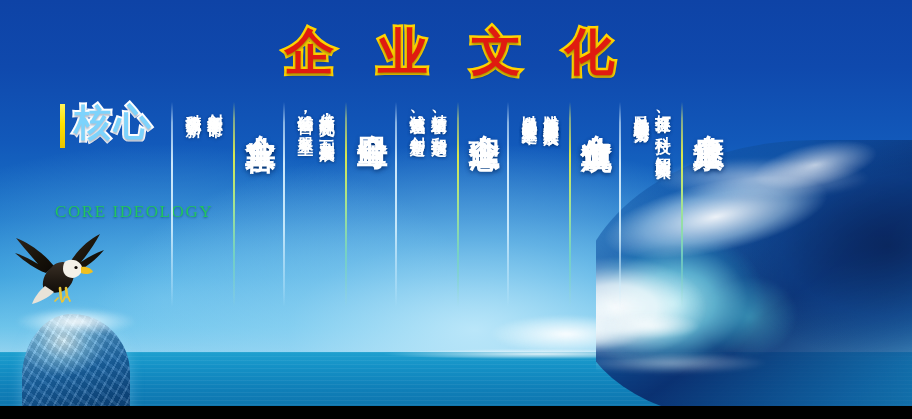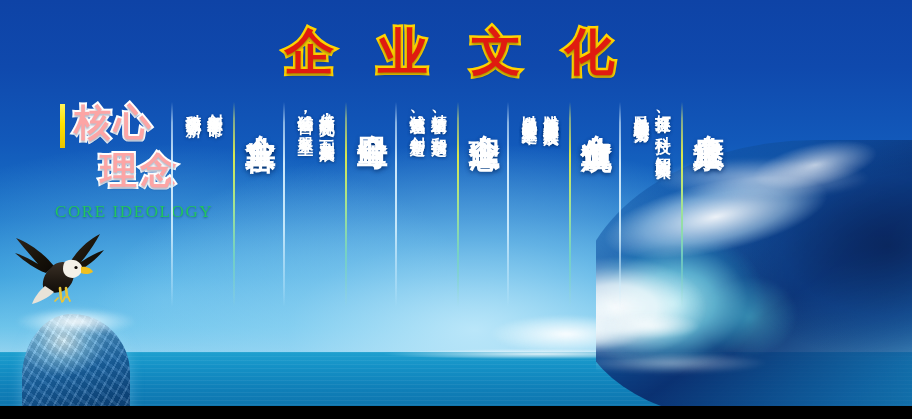--- a/index.html
+++ b/index.html
@@ -143,21 +143,21 @@
   
   .core-block{position:absolute;left:52px;top:98px;width:150px;height:130px;}
   .core-bar{
     position:absolute;left:8px;top:6px;width:5px;height:44px;
     background:linear-gradient(180deg,#fff45a 0%,#ffe000 45%,#e8c400 100%);
   }
   .core-l1,.core-l2{
     position:absolute;
     font-family:"DejaVu Sans","Liberation Sans",sans-serif;
     font-weight:700;font-size:37px;letter-spacing:3px;
-    color:#fca5a5;
+    color:#7dd3fc;
     -webkit-text-stroke:4px #ffffff;
     paint-order:stroke fill;
     text-shadow:0 2px 2px rgba(0,30,80,.3);
     white-space:nowrap;
   }
   .core-l1{left:22px;top:0px;}
   .core-l2{left:48px;top:48px;}
   .core-en{
     position:absolute;left:3px;top:104px;
     font-family:"Liberation Serif","DejaVu Serif",serif;
@@ -282,21 +282,20 @@
       <path d="M52 60 L53 70 M58 60 L59 69" stroke="#e8c53a" stroke-width="2.6" fill="none" stroke-linecap="round"></path>
       <path d="M50 70 L47 73 M53 70 L54 74 M57 69 L55 73 M60 69 L62 73" stroke="#e8c53a" stroke-width="1.7" fill="none" stroke-linecap="round"></path>
     </svg>
   </div>
 
   <div class="title">企 业 文 化</div>
 
   <div class="core-block">
     <div class="core-bar"></div>
     <div class="core-l1">核心</div>
-    <div class="core-l2">理念</div>
     <div class="core-en">CORE IDEOLOGY</div>
   </div>
 
   <div class="cols">
 
     <div class="col">
       <div class="col-head">企业愿景</div>
       <div class="rule">
           <div class="inner"></div>
         </div>

